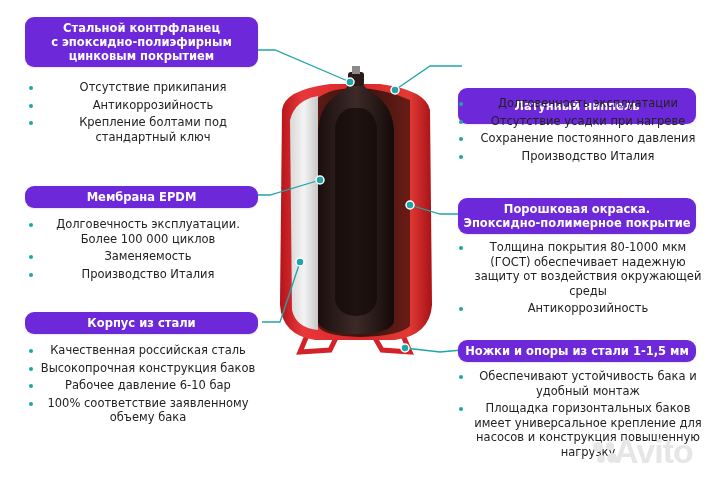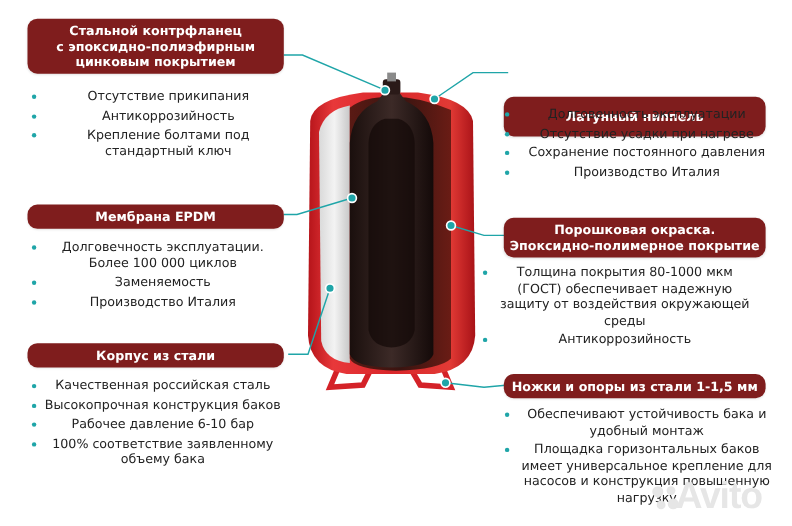--- a/index.html
+++ b/index.html
@@ -1,18 +1,18 @@
 <!DOCTYPE html>
 <html><head>
 <meta charset="utf-8">
 <style>
   html, body { margin:0; padding:0; }
   body { width:720px; height:478px; background:#ffffff; position:relative; overflow:hidden;
          font-family:"DejaVu Sans", sans-serif; color:#222; }
-  .pill { position:absolute; background:#7f1d1d; color:#fff; border-radius:9px; text-align:center;
+  .pill { position:absolute; background:#6d28d9; color:#fff; border-radius:9px; text-align:center;
           font-size:11.5px; line-height:14px; font-weight:bold; display:flex; flex-direction:column;
           justify-content:center; box-shadow:0 1px 2px rgba(0,0,0,0.1); }
   .pill span { display:block; }
   ul.bullets { position:absolute; margin:0; padding:0; list-style:none; font-size:11.5px; line-height:14.5px; color:#222;text-align:center; }
   ul.bullets li { position:relative; padding-left:10px; margin-bottom:3px; }
   ul.bullets li::before { content:""; position:absolute; left:1px; top:6px; width:4px; height:4px; border-radius:50%; background:#1fa5a8; }
   svg.overlay { position:absolute; left:0; top:0; }
   .watermark { position:absolute; left:614px; top:432px; color:#e6e6e6; font-size:34px; font-weight:bold; letter-spacing:-1px; font-family:"Liberation Sans", sans-serif; }
   .wm-dots { position:absolute; left:592px; top:440px; }
 </style>
@@ -107,21 +107,21 @@
 <ul class="bullets" style="left:28px;top:217px;width:230px;">
   <li>Долговечность эксплуатации. Более 100 000 циклов</li>
   <li>Заменяемость</li>
   <li>Производство Италия</li>
 </ul>
 
 <div class="pill" style="left:458px;top:198px;width:238px;height:36px;">
   <span>Порошковая окраска.</span>
   <span>Эпоксидно-полимерное покрытие</span>
 </div>
-<ul class="bullets" style="left:438px;top:240px;width:250px;">
+<ul class="bullets" style="left:458px;top:240px;width:250px;">
   <li>Толщина покрытия 80-1000 мкм (ГОСТ) обеспечивает надежную защиту от воздействия окружающей среды</li>
   <li>Антикоррозийность</li>
 </ul>
 
 <div class="pill" style="left:25px;top:312px;width:233px;height:22px;">
   <span>Корпус из стали</span>
 </div>
 <ul class="bullets" style="left:28px;top:343px;width:230px;">
   <li>Качественная российская сталь</li>
   <li>Высокопрочная конструкция баков</li>

